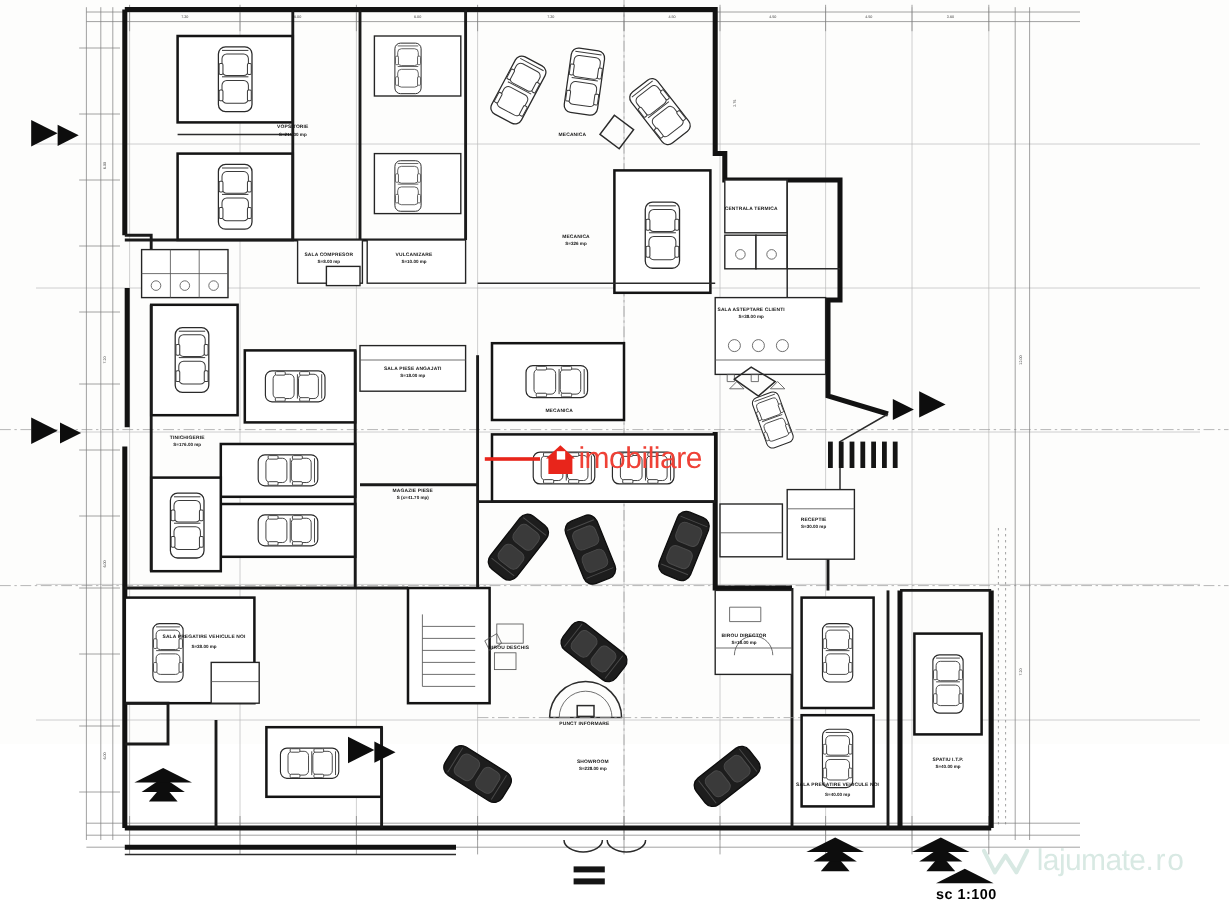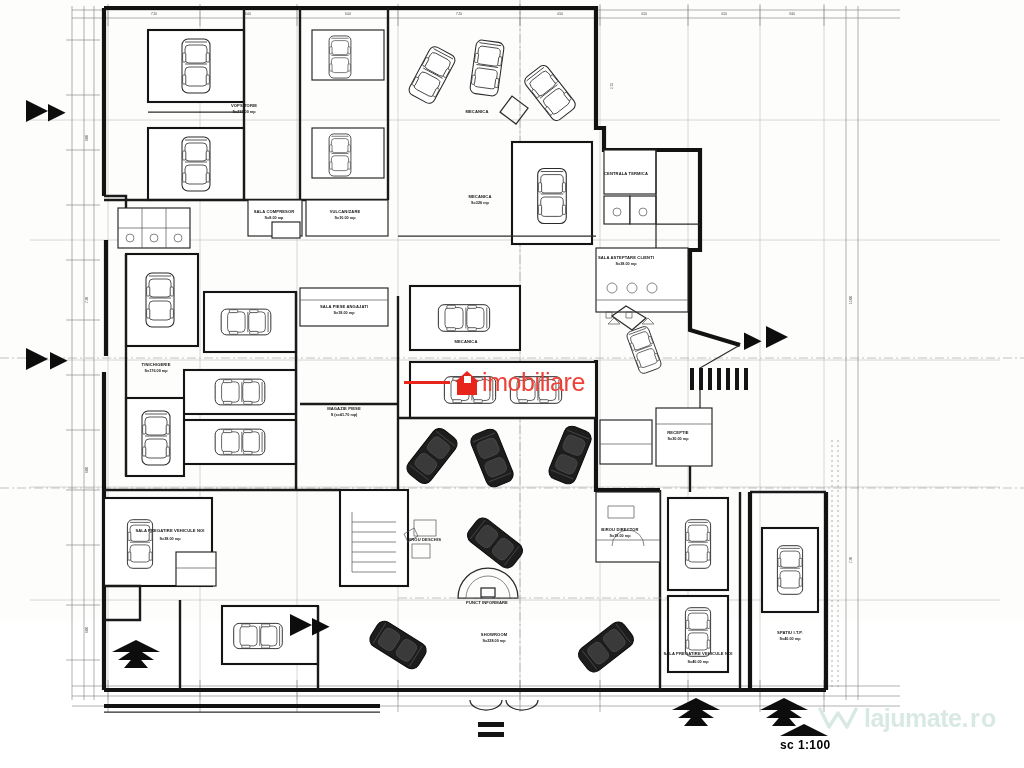--- a/index.html
+++ b/index.html
@@ -126,25 +126,24 @@
     font-weight: 500;
     color: #ef4136;
     letter-spacing: -0.4px;
     line-height: 1;
   }
   #wm-lajumate {
     position: absolute;
     left: 818px;
     top: 705px;
     display: flex;
-    align-items: flex-end;
+    align-items: flex-start;
     gap: 6px;
     pointer-events: none;
     opacity: 0.34;
-    font-weight: bold;
   }
   #wm-lajumate .lj-mark {
     width: 40px;
     height: 26px;
   }
   #wm-lajumate .lj-text {
     font-family: "Liberation Sans", sans-serif;
     font-size: 25px;
     color: #8fbfae;
     letter-spacing: -0.5px;

